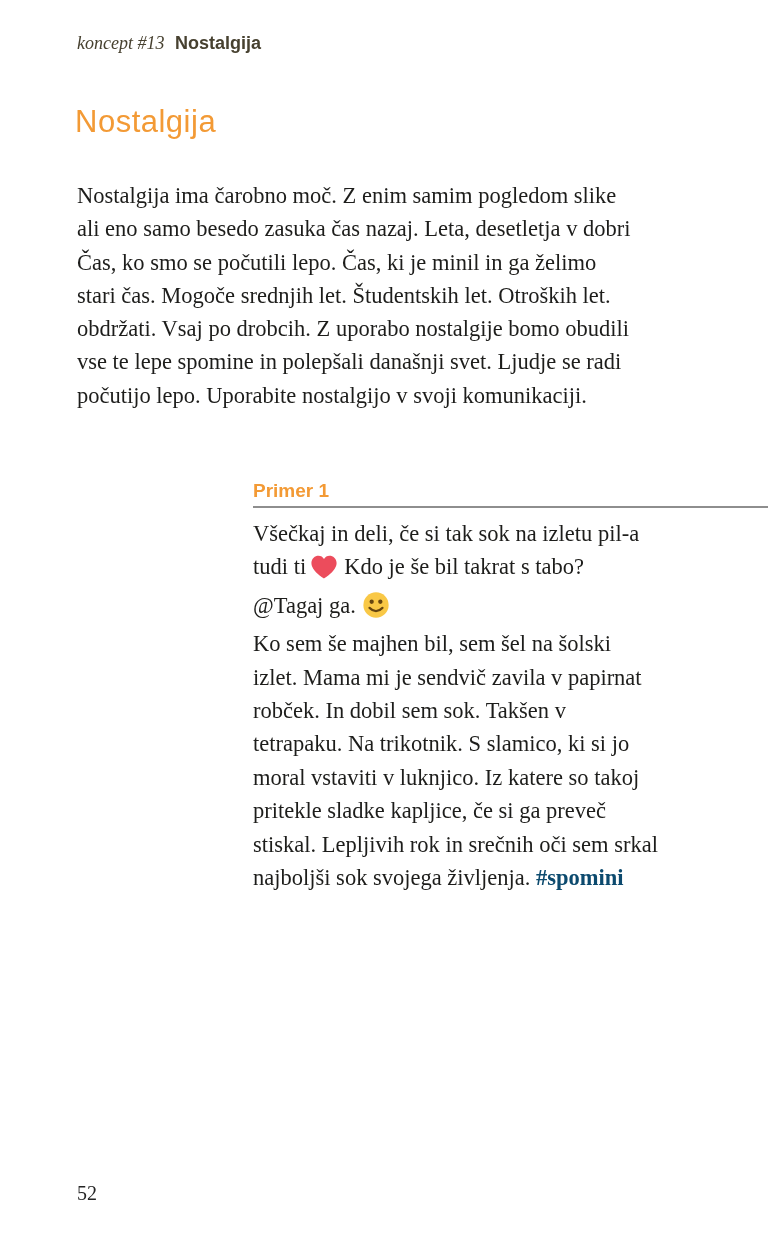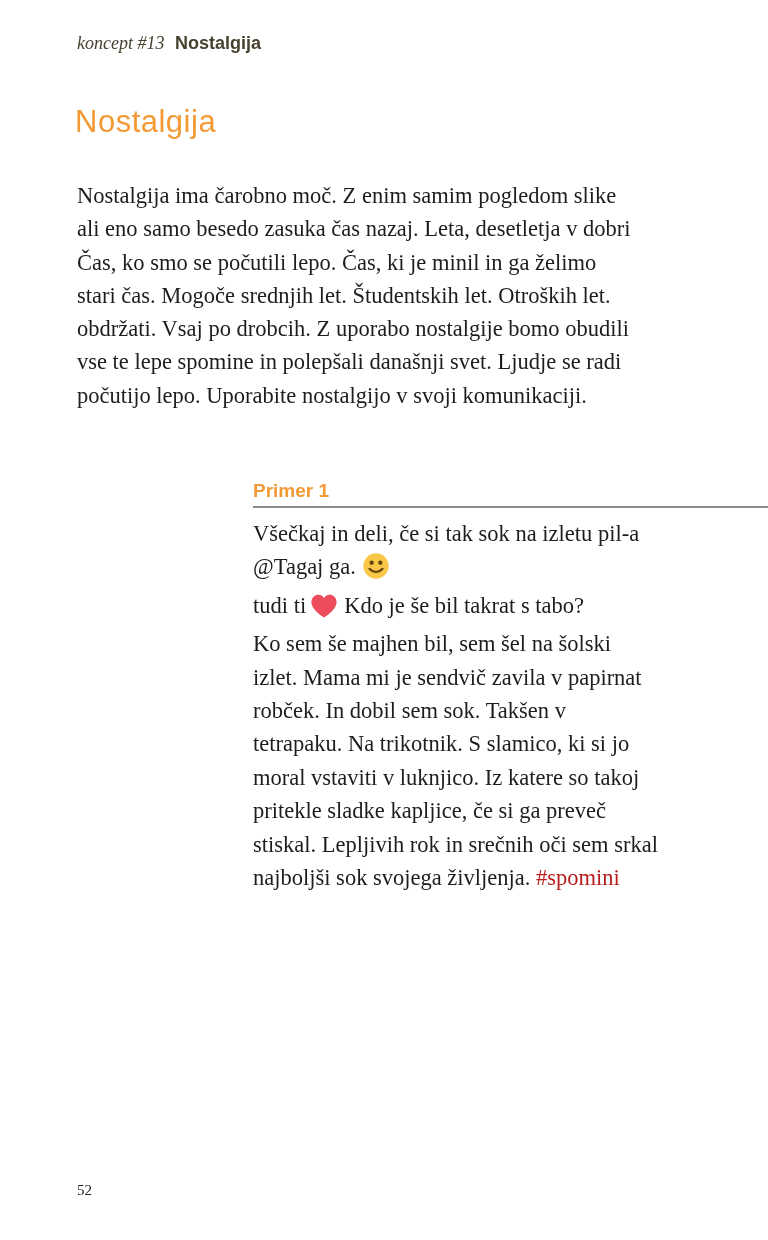--- a/index.html
+++ b/index.html
@@ -95,30 +95,31 @@
     white-space: nowrap;
     color: #1d1d1b;
   }
   .icon {
     display: inline-block;
     vertical-align: -5px;
   }
   .icon.heart { margin: 0 7px 0 5px; }
   .icon.smiley { margin-left: 7px; }
   .hashtag {
-    color: #b91c1c;
+    color: #0c4a6e;
     text-decoration: none;
     cursor: pointer;
+    font-weight: bold;
   }
   
   .page-number {
     position: absolute;
     left: 77px;
     top: 1182px;
-    font-size: 15px;
+    font-size: 20px;
     color: #242424;
   }
 </style>
 </head>
 <body>
 
 <div class="page">
 
   <div class="running-header">
     <span class="kicker">koncept #13</span>
@@ -138,36 +139,36 @@
   </div>
 
   <div class="example">
     <div class="example-label">Primer 1</div>
     <div class="example-rule"></div>
 
     <div class="example-body">
       <div class="line">Všečkaj in deli, če si tak sok na izletu pil-a</div>
 
       <div class="line">
+        <span>tudi ti</span><span class="icon heart">
+          <svg width="26" height="24" viewBox="0 0 32 29">
+            <path d="M16 28.5 C15 28 0.5 19.5 0.5 9.6 C0.5 3.8 5 0.5 9.2 0.5 C12.2 0.5 14.6 2 16 4.6 C17.4 2 19.8 0.5 22.8 0.5 C27 0.5 31.5 3.8 31.5 9.6 C31.5 19.5 17 28 16 28.5 Z" fill="#ec4c5c"></path>
+          </svg>
+        </span><span>Kdo je še bil takrat s tabo?</span>
+      </div>
+
+      <div class="line">
         <span>@Tagaj ga.</span><span class="icon smiley">
           <svg width="26" height="26" viewBox="0 0 36 36">
             <circle cx="18" cy="18" r="17.5" fill="#f9c846"></circle>
             <circle cx="12" cy="13.5" r="3" fill="#66450f"></circle>
             <circle cx="24" cy="13.5" r="3" fill="#66450f"></circle>
             <path d="M9 22 q9 9 18 0" fill="none" stroke="#66450f" stroke-width="3" stroke-linecap="round"></path>
           </svg>
         </span>
-      </div>
-
-      <div class="line">
-        <span>tudi ti</span><span class="icon heart">
-          <svg width="26" height="24" viewBox="0 0 32 29">
-            <path d="M16 28.5 C15 28 0.5 19.5 0.5 9.6 C0.5 3.8 5 0.5 9.2 0.5 C12.2 0.5 14.6 2 16 4.6 C17.4 2 19.8 0.5 22.8 0.5 C27 0.5 31.5 3.8 31.5 9.6 C31.5 19.5 17 28 16 28.5 Z" fill="#ec4c5c"></path>
-          </svg>
-        </span><span>Kdo je še bil takrat s tabo?</span>
       </div>
 
       <div class="line">Ko sem še majhen bil, sem šel na šolski</div>
       <div class="line">izlet. Mama mi je sendvič zavila v papirnat</div>
       <div class="line">robček. In dobil sem sok. Takšen v</div>
       <div class="line">tetrapaku. Na trikotnik. S slamico, ki si jo</div>
       <div class="line">moral vstaviti v luknjico. Iz katere so takoj</div>
       <div class="line">pritekle sladke kapljice, če si ga preveč</div>
       <div class="line">stiskal. Lepljivih rok in srečnih oči sem srkal</div>
 

